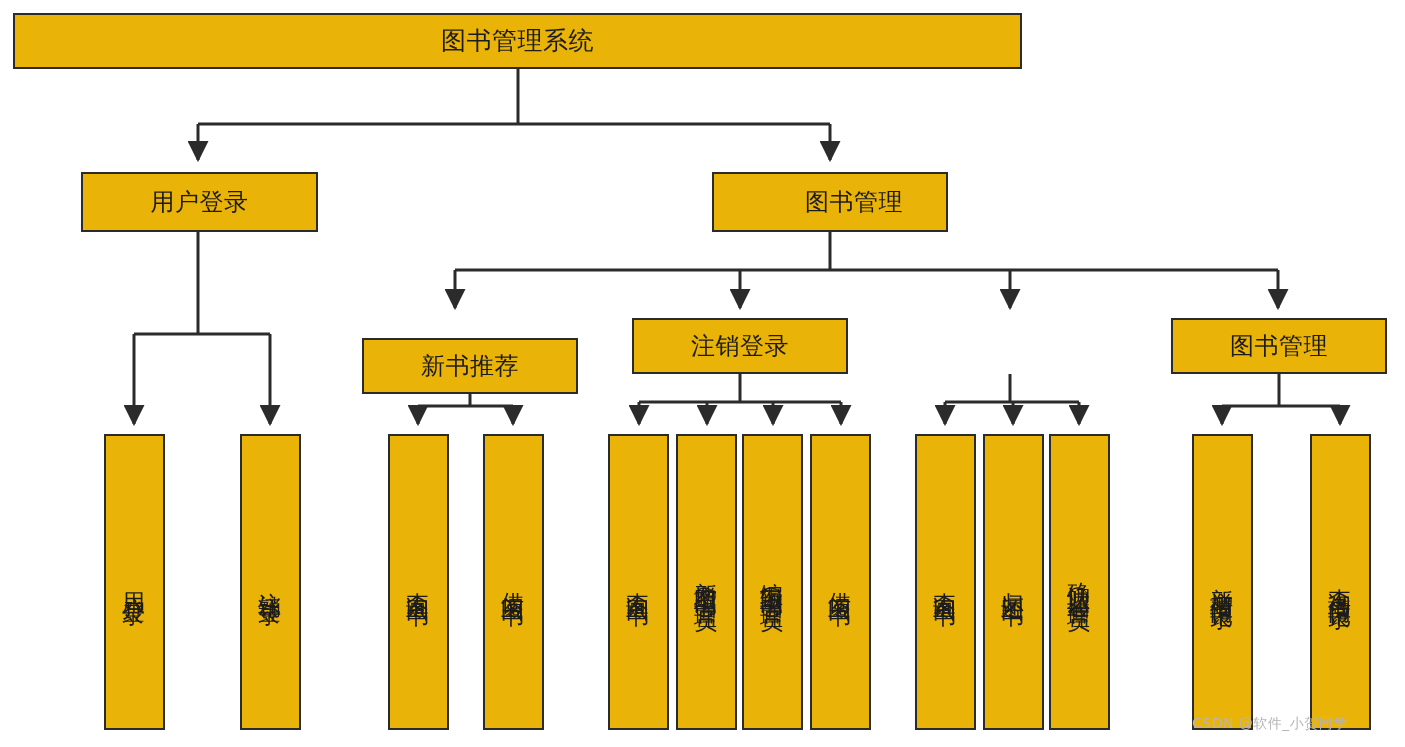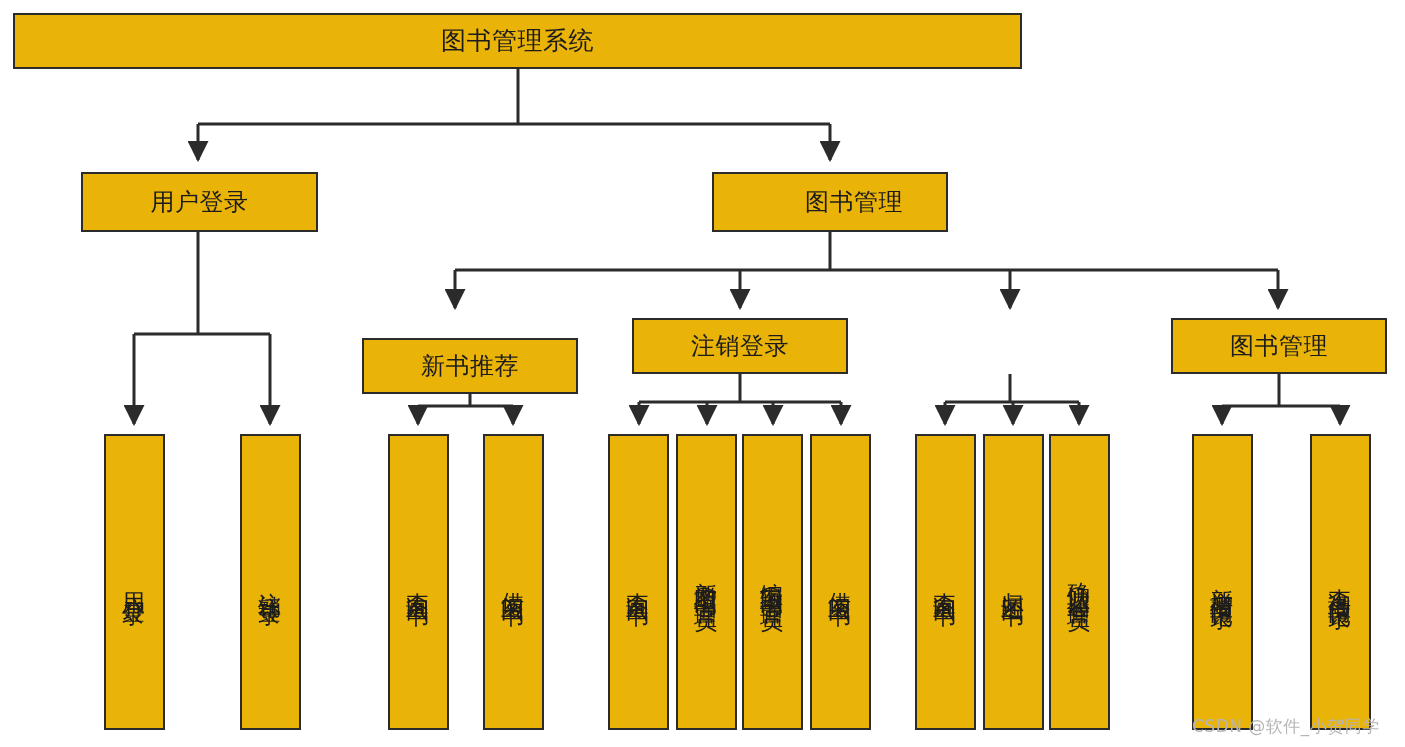--- a/index.html
+++ b/index.html
@@ -50,21 +50,21 @@
   }
   .node.v > span {
     writing-mode: vertical-rl;
     text-orientation: upright;
     display: block;
     text-align: center;
   }
   .watermark {
     position: absolute;
     color: #b6b6b6;
-    font-size: 17px;
+    font-size: 14px;
     letter-spacing: 0.5px;
     white-space: nowrap;
   }
 </style>
 </head>
 <body>
 
 <div id="canvas">
 
   <svg id="wires" viewBox="0 0 1405 747">

